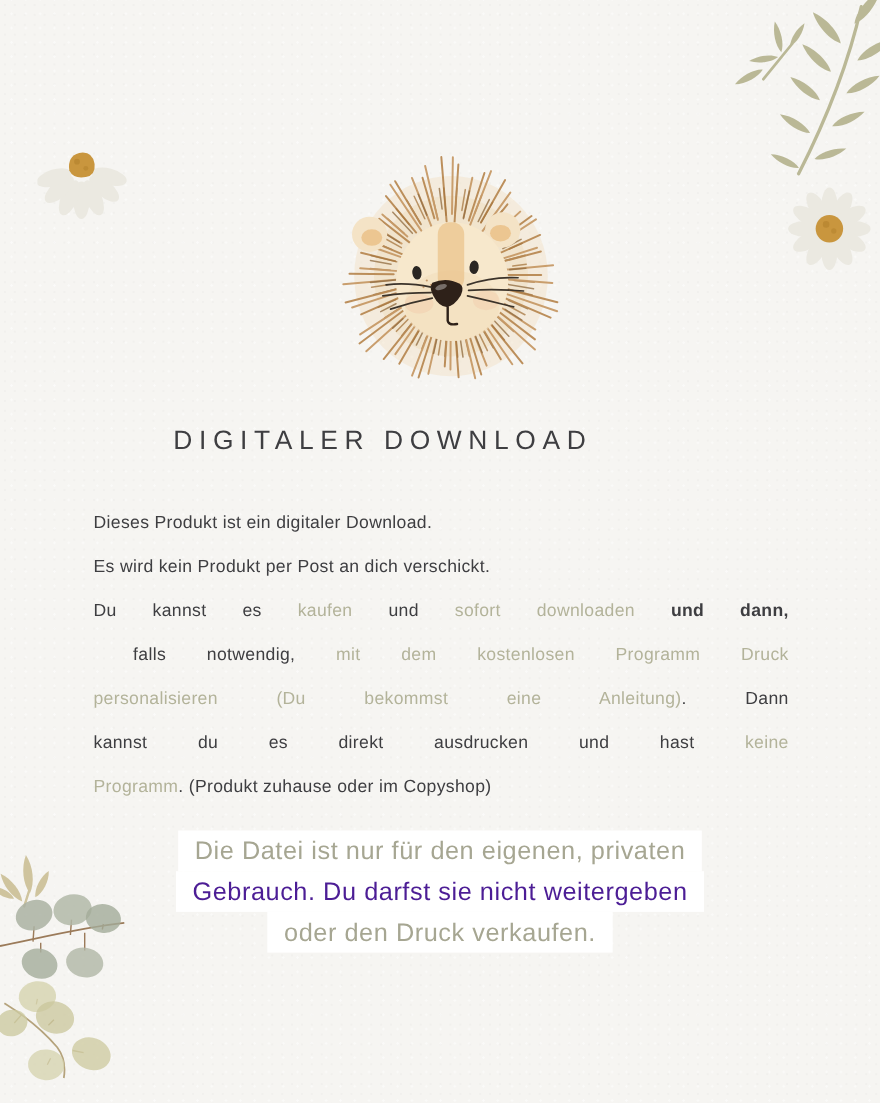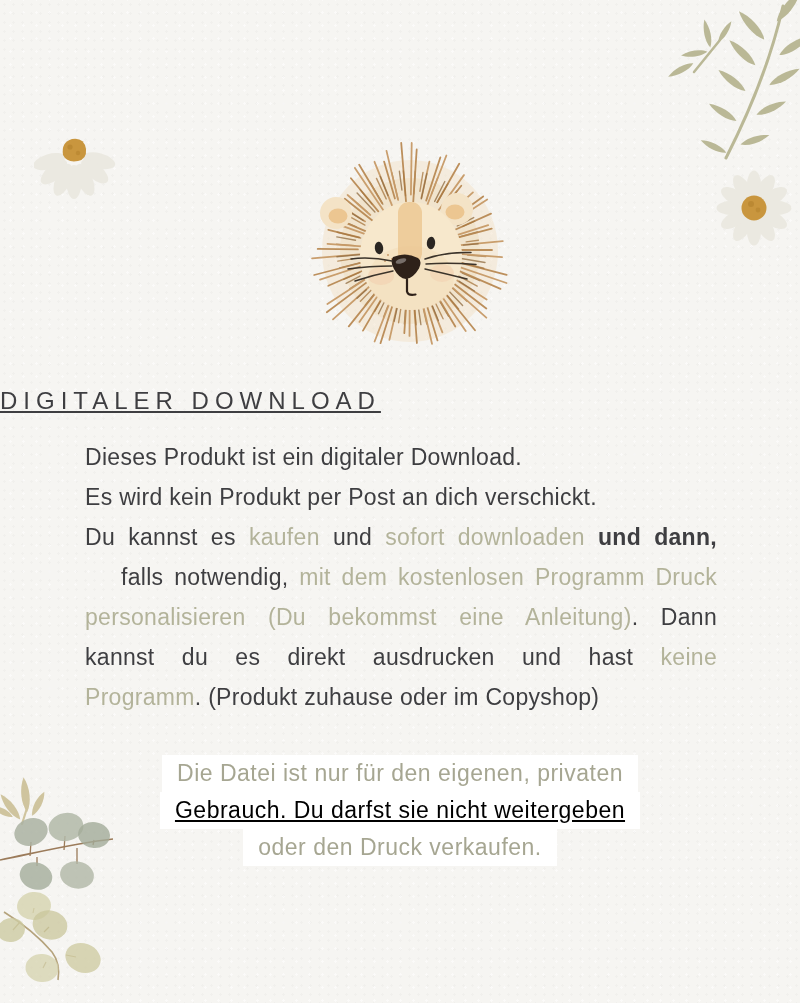--- a/index.html
+++ b/index.html
@@ -17,28 +17,27 @@
     background-size:9px 9px, 13px 13px;
     background-position:0 0, 4px 6px;
   }
   .deco{position:absolute;}
   #lion{left:295px;top:135px;}
   #deco-top-right{right:0;top:0;}
   #deco-left-daisy{left:34px;top:128px;}
   #deco-bottom-left{left:0;top:740px;}
   .title{
     position:absolute;top:387px;left:0;width:696px;
-    text-align:left;
+    text-align:center;
     font-size:24px;letter-spacing:6px;font-weight:400;
     color:#3e3e41;
-    text-decoration:underline;
   }
   .body-text{
-    position:absolute;left:85px;top:437px;width:632px;
-    font-size:23px;letter-spacing:0.3px;
+    position:absolute;left:85px;top:456px;width:632px;
+    font-size:16px;letter-spacing:0.3px;
   }
   .body-text .line{
     height:40px;line-height:40px;white-space:nowrap;
   }
   .body-text .line.justify{
     text-align:justify;text-align-last:justify;white-space:normal;
     overflow:hidden;
   }
   .note{
     position:absolute;top:755px;left:0;width:800px;
@@ -349,17 +348,17 @@
       <div class="line"><span style="color: rgb(62, 62, 65);">Es wird kein Produkt per Post an dich verschickt.</span></div>
       <div class="line justify"><span style="color: rgb(62, 62, 65);">Du kannst es </span><span style="color: rgb(179, 179, 154);">kaufen</span><span style="color: rgb(62, 62, 65);"> und </span><span style="color: rgb(179, 179, 154);">sofort downloaden</span><span style="color: rgb(62, 62, 65); font-weight: bold;"> und dann,</span></div>
       <div class="line justify"><span style="color: rgb(62, 62, 65); margin-left: 36px;">falls notwendig, </span><span style="color: rgb(179, 179, 154);">mit dem kostenlosen Programm Druck</span></div>
       <div class="line justify"><span style="color: rgb(179, 179, 154);">personalisieren (Du bekommst eine Anleitung)</span><span style="color: rgb(62, 62, 65);">. Dann</span></div>
       <div class="line justify"><span style="color: rgb(62, 62, 65);">kannst du es direkt ausdrucken und hast </span><span style="color: rgb(179, 179, 154);">keine</span></div>
       <div class="line"><span style="color: rgb(179, 179, 154);">Programm</span><span style="color: rgb(62, 62, 65);">. (Produkt zuhause oder im Copyshop)</span></div>
     </div>
 
   <div class="note">
       <span class="note-line" style="color: rgb(166, 166, 146); background: rgb(255, 255, 255);">Die Datei ist nur für den eigenen, privaten</span>
-      <span class="note-line" style="color: #000000; background: rgb(255, 255, 255); text-decoration: underline;">Gebrauch. Du darfst sie nicht weitergeben</span>
+      <span class="note-line" style="color: #4c1d95; background: rgb(255, 255, 255);">Gebrauch. Du darfst sie nicht weitergeben</span>
       <span class="note-line" style="color: rgb(166, 166, 146); background: rgb(255, 255, 255);">oder den Druck verkaufen.</span>
     </div>
 
 </div>
 
 </body></html>

